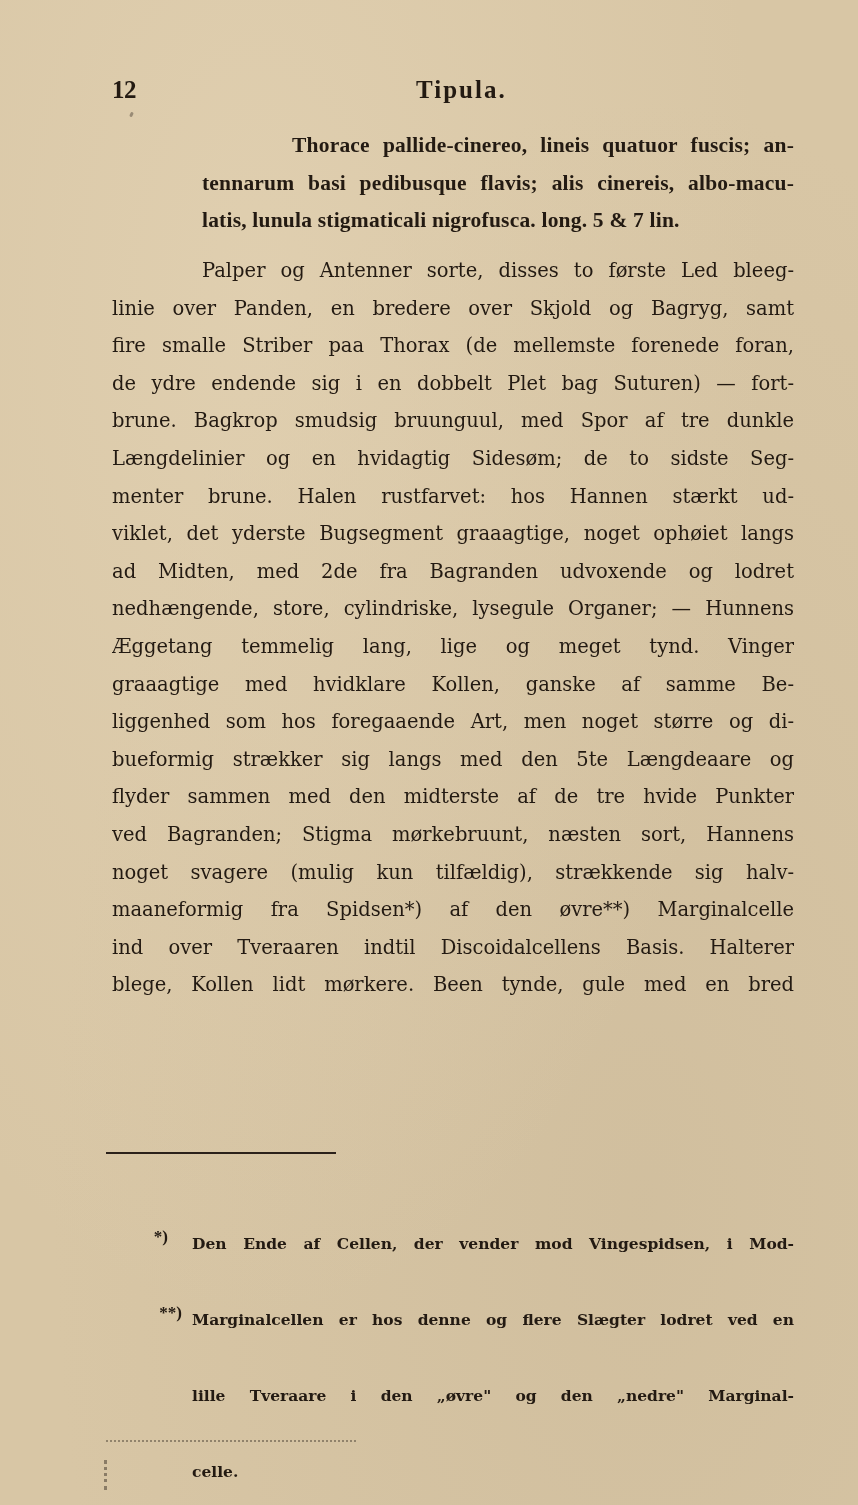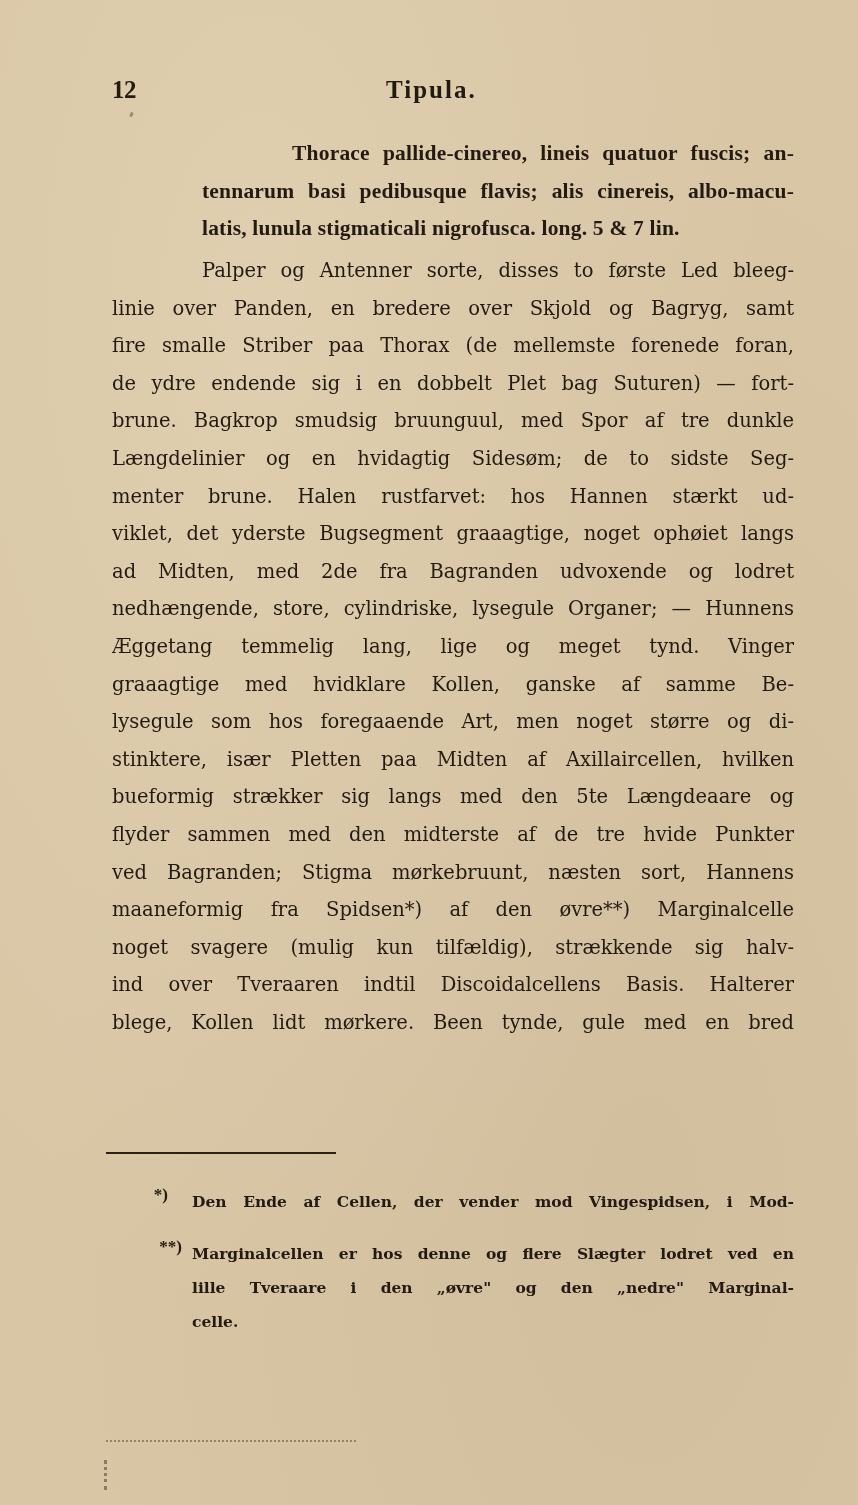--- a/index.html
+++ b/index.html
@@ -34,31 +34,31 @@
     position: absolute;
     left: 0;
     top: 0;
     font-family: "Liberation Serif", serif;
     font-weight: bold;
     font-size: 25px;
     letter-spacing: -0.5px;
   }
   .running-title {
     position: absolute;
-    left: 274px;
+    left: 304px;
     top: 0;
     font-family: "Liberation Serif", serif;
     font-weight: bold;
     font-size: 25px;
     letter-spacing: 2px;
   }
   .latin-diagnosis {
     position: absolute;
     left: 112px;
-    top: 134px;
+    top: 126px;
     width: 682px;
     font-family: "Liberation Serif", serif;
     font-size: 21.5px;
     line-height: 38px;
     text-align: justify;
     text-indent: 90px;
     font-weight: 600;
     letter-spacing: 0.2px;
   }
   .body-text {
@@ -115,20 +115,21 @@
   .fn-marker.single { width: 56px; }
   .fn-body {
     margin-left: 80px;
     line-height: 34px;
   }
   .fn-line {
     display: block;
     white-space: nowrap;
     text-align: justify;
     text-align-last: justify;
+    margin-top: 42px;
   }
   .fn-line.last { text-align-last: left; }
   .stray-marks {
     position: absolute;
     left: 106px;
     top: 1440px;
     width: 250px;
     height: 4px;
     border-top: 2px dotted rgba(60,50,40,0.45);
   }
@@ -175,27 +176,26 @@
     <span class="line">fire smalle Striber paa Thorax (de mellemste forenede foran,</span>
     <span class="line">de ydre endende sig i en dobbelt Plet bag Suturen) — fort-</span>
     <span class="line">brune. Bagkrop smudsig bruunguul, med Spor af tre dunkle</span>
     <span class="line">Længdelinier og en hvidagtig Sidesøm; de to sidste Seg-</span>
     <span class="line">menter brune.  Halen rustfarvet: hos Hannen stærkt ud-</span>
     <span class="line">viklet, det yderste Bugsegment graaagtige, noget ophøiet langs</span>
     <span class="line">ad Midten, med 2de fra Bagranden udvoxende og lodret</span>
     <span class="line">nedhængende, store, cylindriske, lysegule Organer; — Hunnens</span>
     <span class="line">Æggetang temmelig lang, lige og meget tynd.  Vinger</span>
     <span class="line">graaagtige med hvidklare Kollen, ganske af samme Be-</span>
-    <span class="line">lysegule som hos foregaaende Art, men noget større og di-</span>
-    <span class="line">stinktere, især Pletten paa Midten af Axillaircellen, hvilken</span>
+    <span class="line">liggenhed som hos foregaaende Art, men noget større og di-</span>
     <span class="line">bueformig strækker sig langs med den 5te Længdeaare og</span>
     <span class="line">flyder sammen med den midterste af de tre hvide Punkter</span>
     <span class="line">ved Bagranden; Stigma mørkebruunt, næsten sort, Hannens</span>
+    <span class="line">noget svagere (mulig kun tilfældig), strækkende sig halv-</span>
     <span class="line">maaneformig fra Spidsen*) af den øvre**) Marginalcelle</span>
-    <span class="line">noget svagere (mulig kun tilfældig), strækkende sig halv-</span>
     <span class="line">ind over Tveraaren indtil Discoidalcellens Basis.  Halterer</span>
     <span class="line">blege, Kollen lidt mørkere.  Been tynde, gule med en bred</span>
   </div>
 
   <div class="footnote-rule"></div>
 
   <div class="footnotes">
     <div class="footnote">
       <span class="fn-marker single">*)</span>
       <div class="fn-body">

